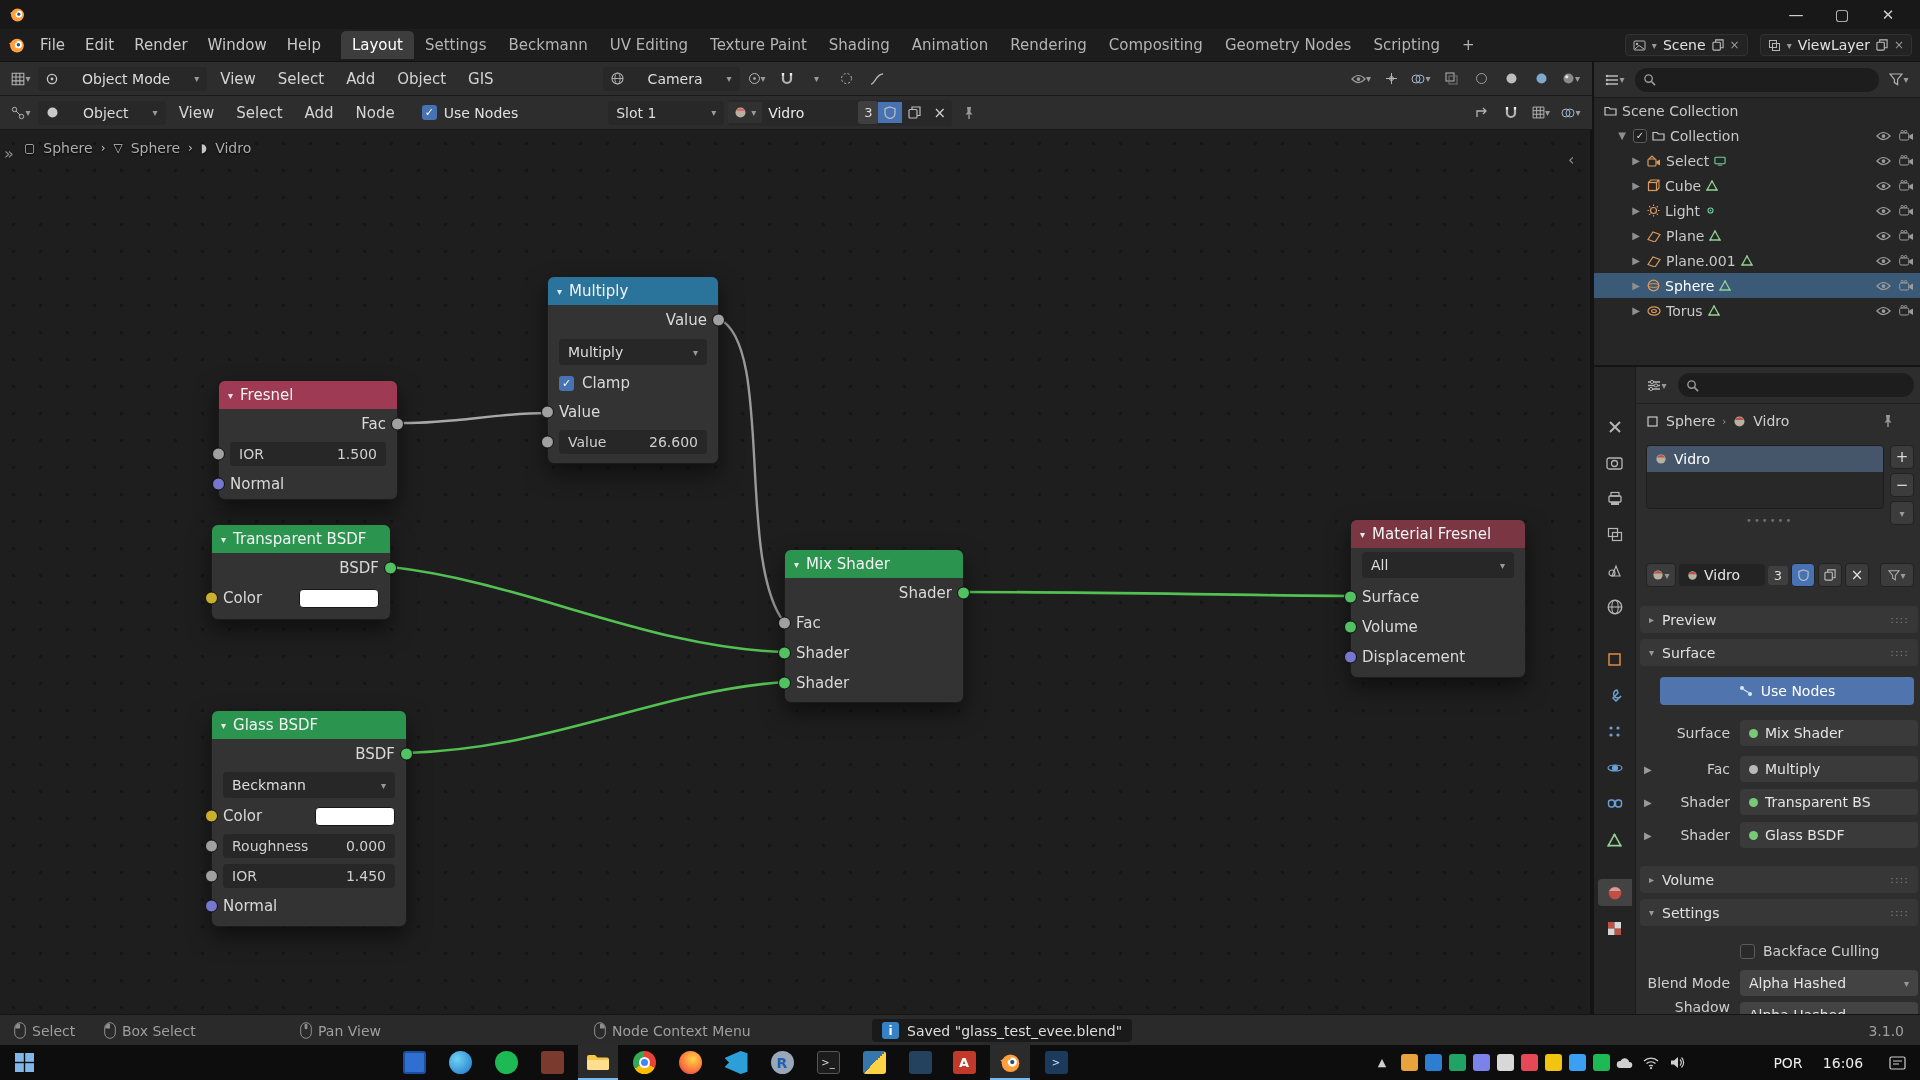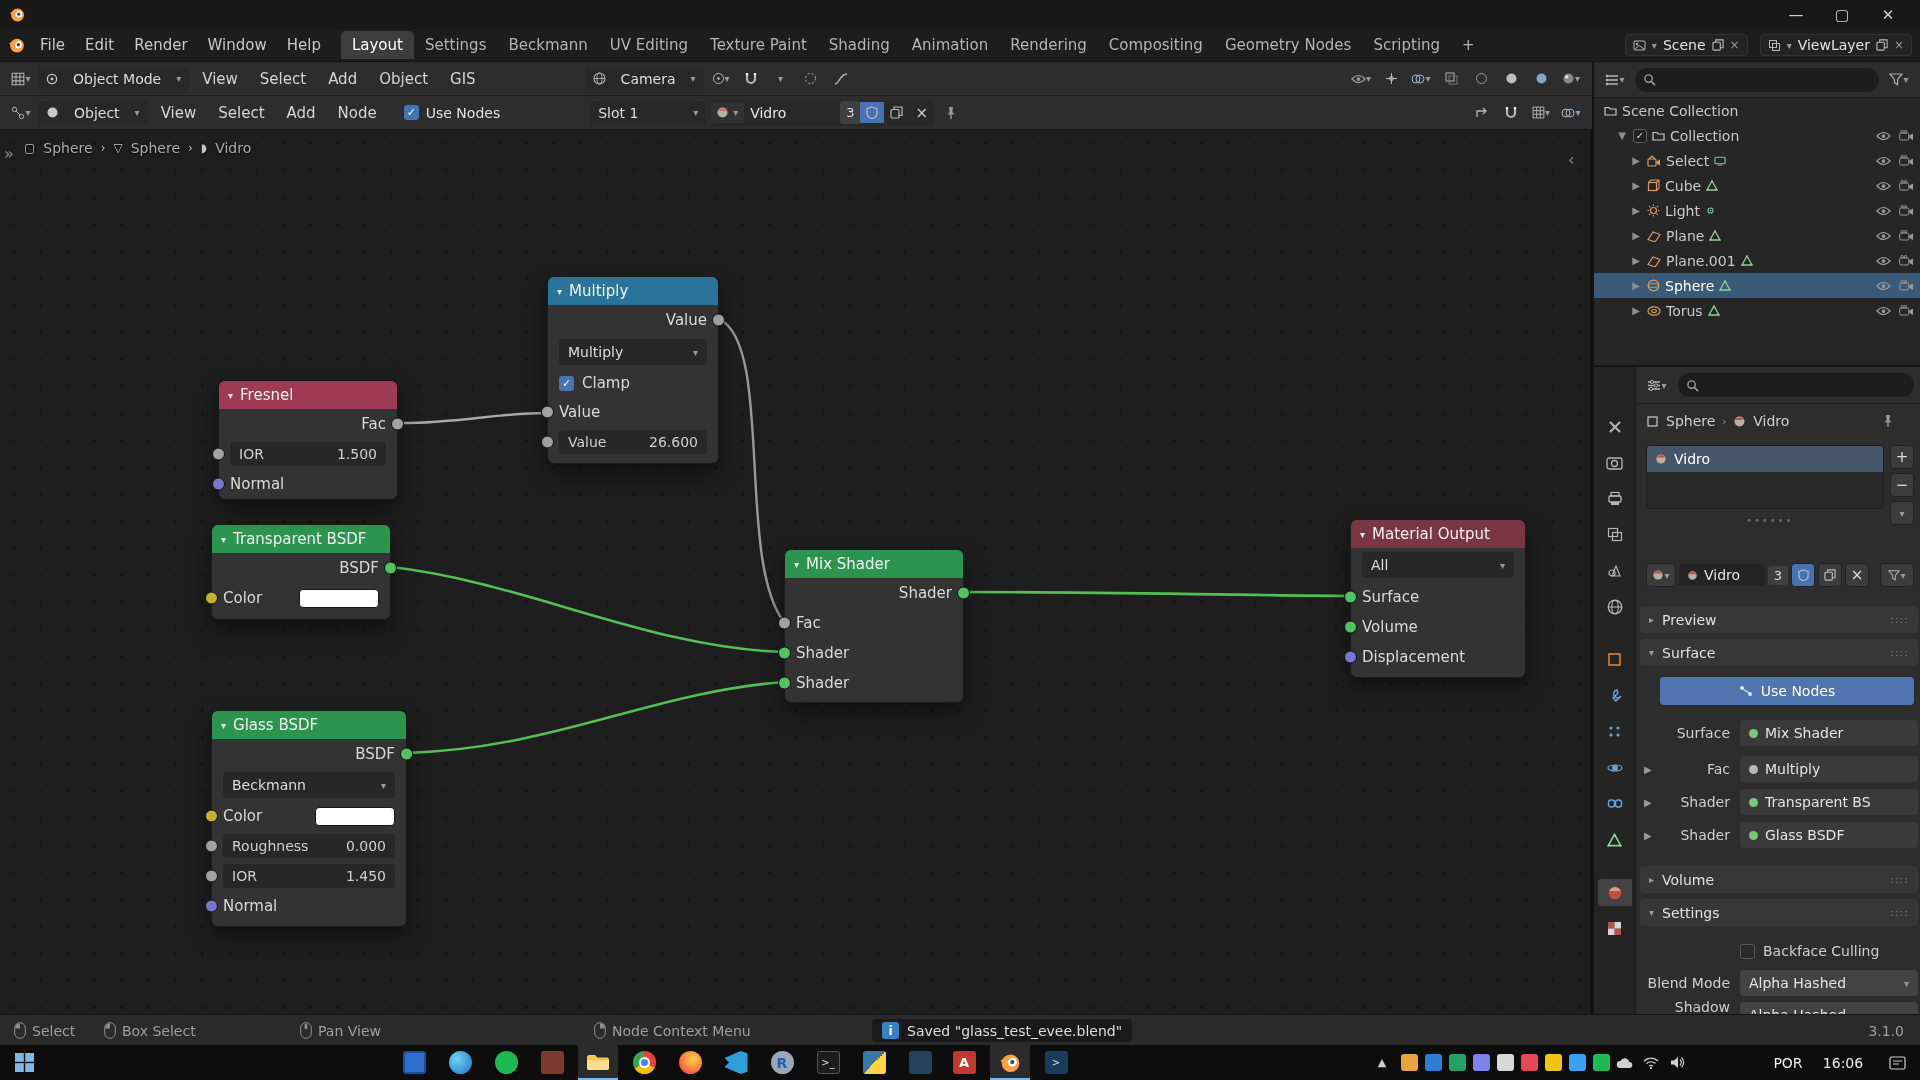--- a/index.html
+++ b/index.html
@@ -15,21 +15,21 @@
 .wtab{padding:5px 11px;border-radius:5px 5px 0 0;color:#b4b4b4;white-space:nowrap}
 .wtab.active{background:#3d3d3d;color:#fff}
 .idwidgets{margin-left:auto;display:flex;gap:12px;align-items:center}
 .idw{display:flex;align-items:center;gap:6px;background:#232323;border:1px solid #323232;border-radius:4px;padding:2px 7px;color:#e2e2e2;font-size:14px}
 .mini{color:#9a9a9a;font-size:12px}
 
 .ehdr{position:absolute;background:#2d2d2d;display:flex;align-items:center;gap:4px;padding:0 8px;font-size:15px;color:#ccc;border-bottom:1px solid #1a1a1a}
 .vph{left:0;top:62px;width:1592px;height:34px}
 .shh{left:0;top:96px;width:1592px;height:34px}
 .hmenu{padding:3px 9px;color:#d4d4d4}
-.dd{display:flex;align-items:center;gap:15px;background:#282828;border-radius:4px;padding:4px 8px;color:#ddd;font-size:14px}
+.dd{display:flex;align-items:center;gap:24px;background:#282828;border-radius:4px;padding:4px 8px;color:#ddd;font-size:14px}
 .car{font-size:10px;color:#9a9a9a}
 .chk{width:15px;height:15px;border-radius:3px;background:#4772b3;color:#fff;font-size:11px;display:flex;align-items:center;justify-content:center;flex:none}
 .chk.off{background:#2a2a2a;border:1px solid #5a5a5a;color:transparent}
 .hicon{width:26px;height:24px;display:flex;align-items:center;justify-content:center;border-radius:4px;color:#bbb}
 .count{background:#3f3f3f;border-radius:3px;padding:2px 6px;font-size:13px;color:#ddd}
 .matw{display:flex;align-items:center;background:#282828;border-radius:4px;overflow:hidden}
 .matw>*{padding:4px 6px}
 .matname{color:#e8e8e8;font-size:14px;min-width:96px}
 
 .nodeed{position:absolute;left:0;top:130px;width:1592px;height:884px;background:#1e1e1e;background-image:radial-gradient(circle,#161616 1.4px,transparent 1.6px);background-size:27px 27px;overflow:hidden;border-right:2px solid #131313}
@@ -606,21 +606,21 @@
     <div class="nrow">
       <span class="sk i skgreen"></span>
       <span>Shader</span>
     </div>
     <div style="height:4px"></div>
   </div>
 
   <div class="node" style="left:1350px;top:389px;width:176px">
     <div class="nh" style="background:#7a3642">
       <span class="car">▾</span>
-      <span>Material Output</span>
+      <span>Material Fresnel</span>
     </div>
     <div class="nrow" style="height:34px">
       <div class="nsel">
         <span>All</span>
         <span class="car">▾</span>
       </div>
     </div>
     <div class="nrow">
       <span class="sk i skgreen"></span>
       <span>Surface</span>

